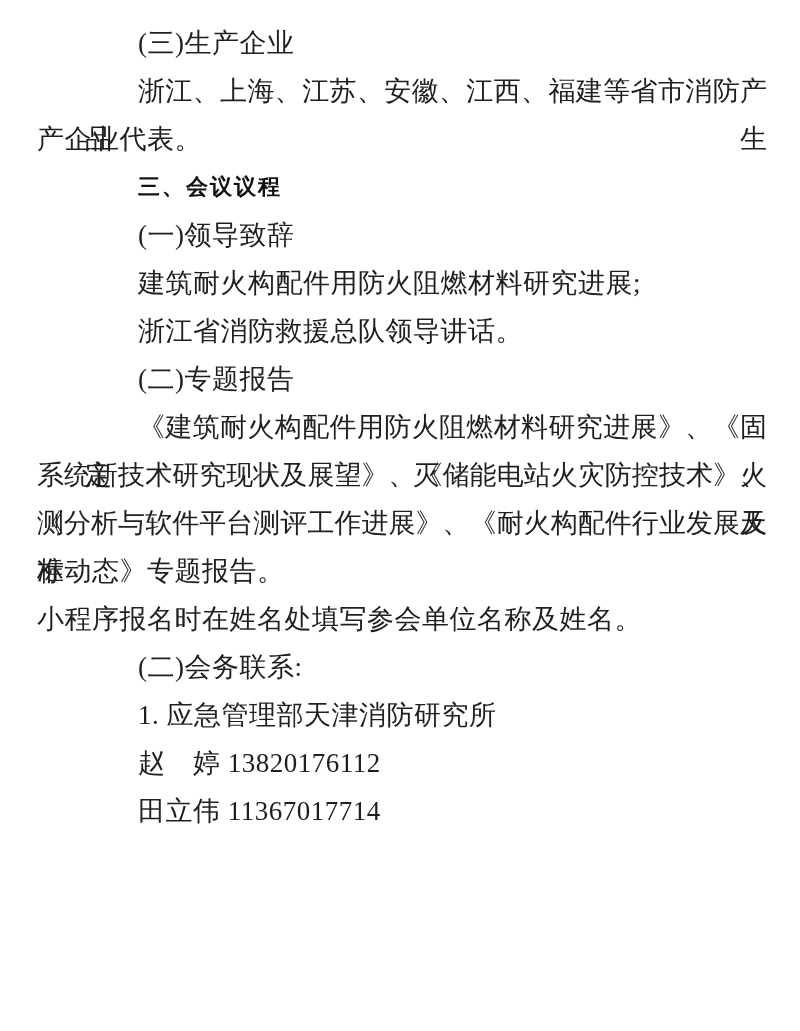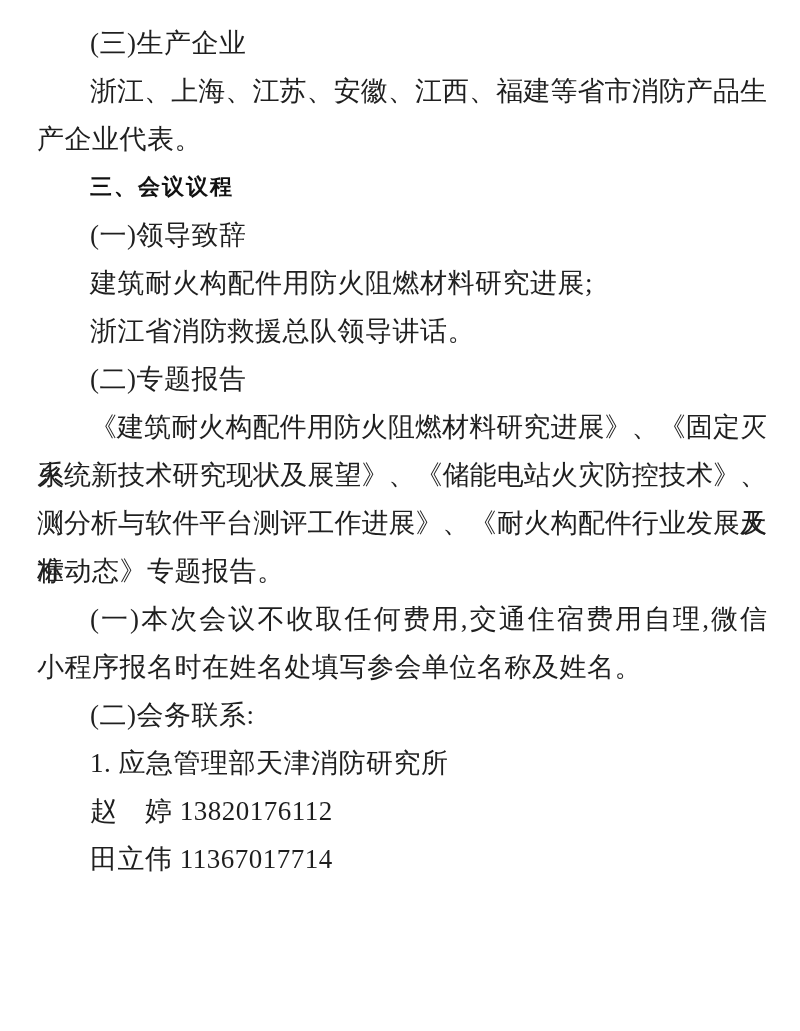--- a/index.html
+++ b/index.html
@@ -20,21 +20,21 @@
     width: 730px;
   }
   .line {
     height: 48px;
     line-height: 48px;
     font-size: 27px;
     color: #1f1f1f;
     white-space: pre-wrap;
     letter-spacing: 0.5px;
   }
-  .line.indent { text-indent: 53px; }
+  .line.indent { text-indent: 53px; margin-left: 48px; }
   .line.fill {
     text-align: justify;
     text-align-last: justify;
     text-justify: inter-character;
     letter-spacing: 0;
   }
   .line.heading {
     font-family: "Liberation Sans", sans-serif;
     font-weight: 700;
     font-size: 22px;
@@ -53,20 +53,19 @@
       <div class="line">产企业代表。</div>
       <div class="line heading indent">三、会议议程</div>
       <div class="line indent">(一)领导致辞</div>
       <div class="line indent">建筑耐火构配件用防火阻燃材料研究进展;</div>
       <div class="line indent">浙江省消防救援总队领导讲话。</div>
       <div class="line indent">(二)专题报告</div>
       <div class="line indent fill">《建筑耐火构配件用防火阻燃材料研究进展》、《固定灭火</div>
       <div class="line fill">系统新技术研究现状及展望》、《储能电站火灾防控技术》、《天</div>
       <div class="line fill">测分析与软件平台测评工作进展》、《耐火构配件行业发展及标</div>
       <div class="line">准动态》专题报告。</div>
-      <div class="line indent fill">(一)本次会议不收取任何费用,交通住宿费用自理,微信</div>
       <div class="line">小程序报名时在姓名处填写参会单位名称及姓名。</div>
       <div class="line indent">(二)会务联系:</div>
       <div class="line indent">1. 应急管理部天津消防研究所</div>
       <div class="line indent">赵　婷 13820176112</div>
       <div class="line indent">田立伟 11367017714</div>
     </div>
 </div>
 
 </body></html>

